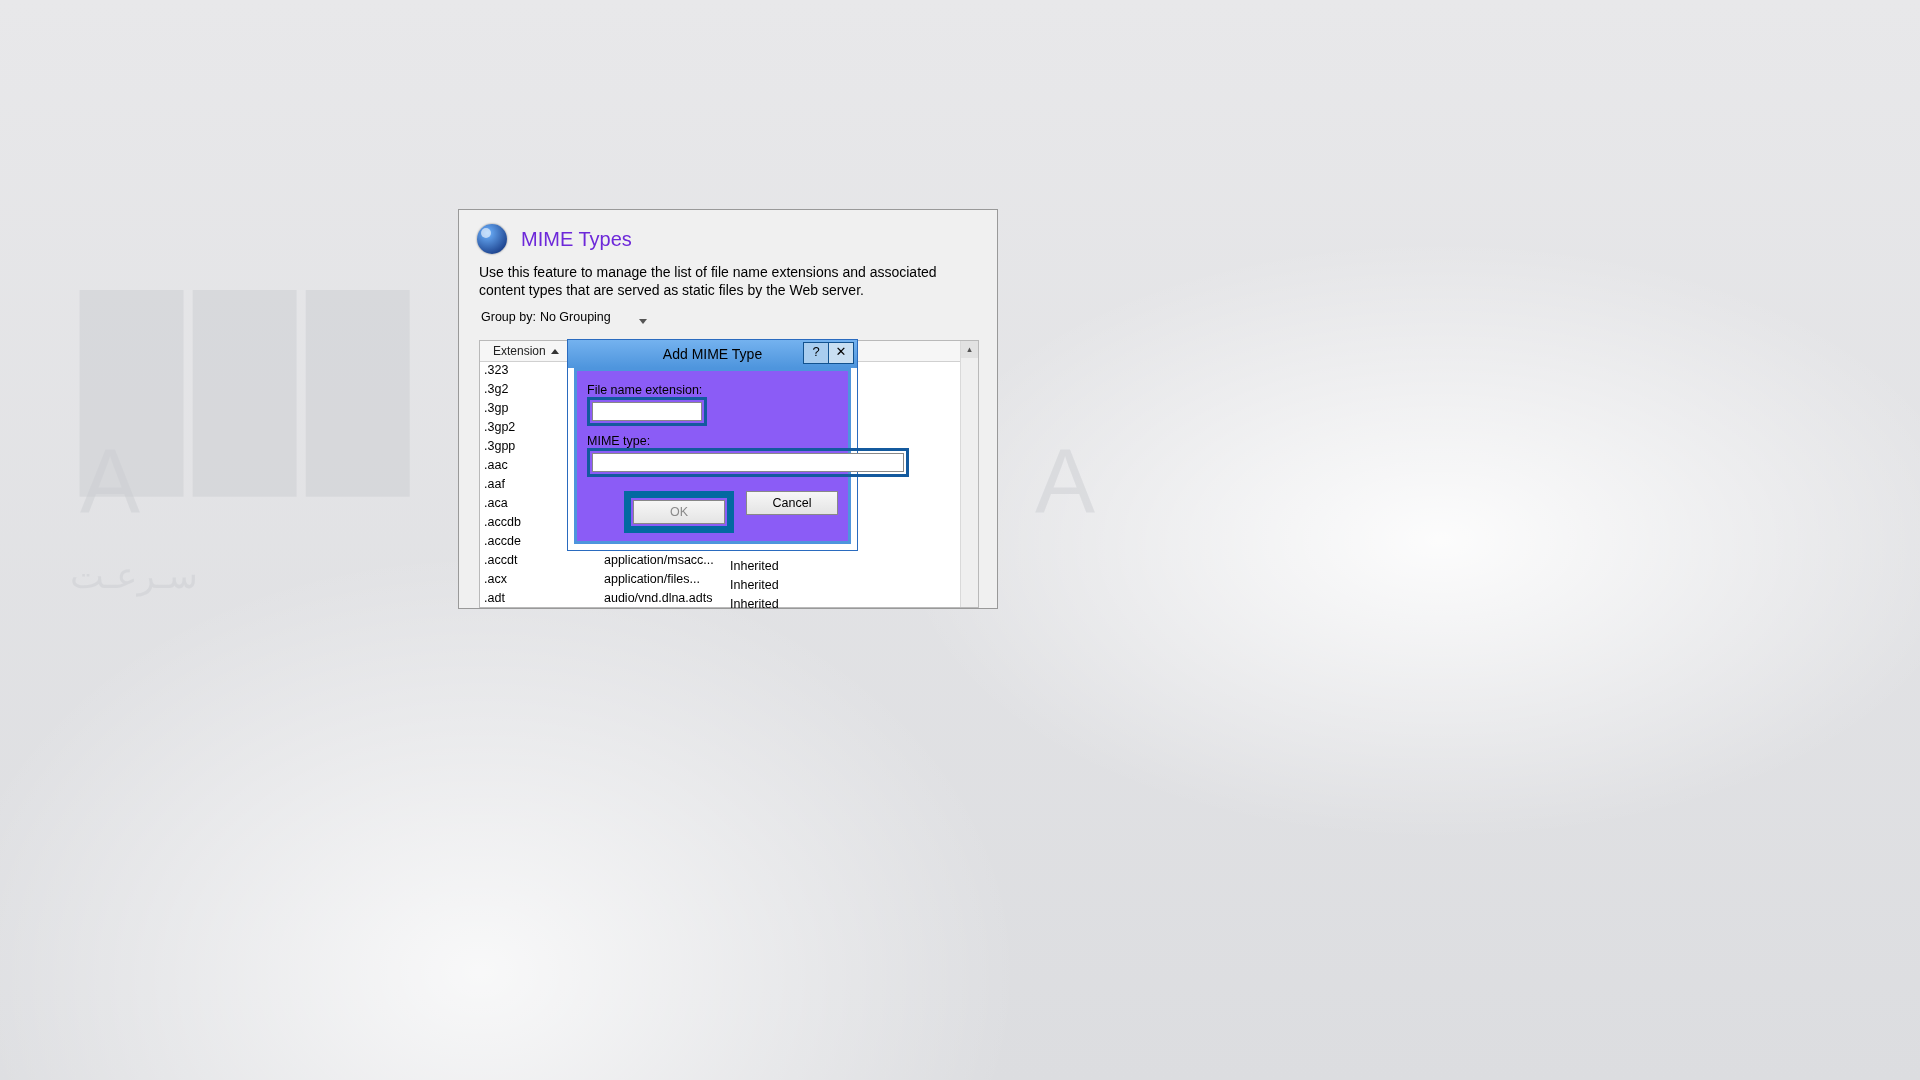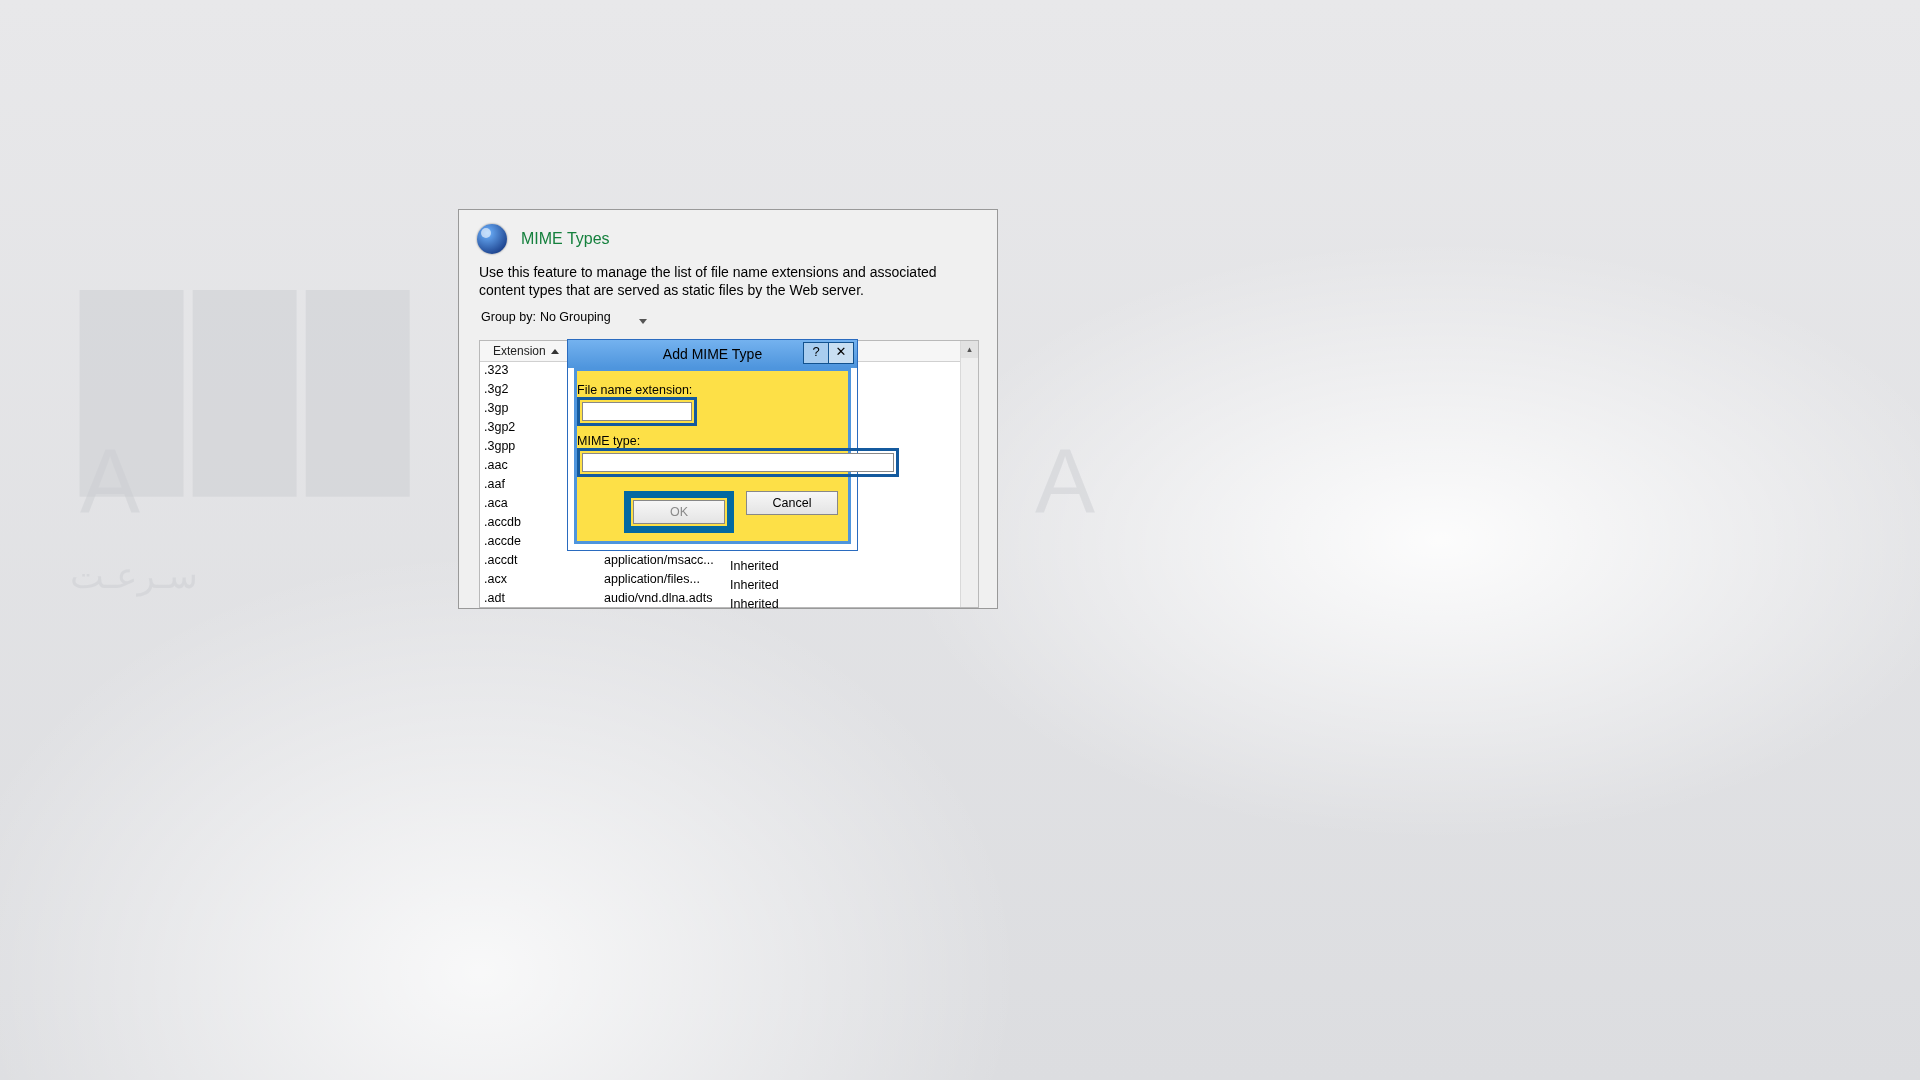--- a/index.html
+++ b/index.html
@@ -16,21 +16,21 @@
 
   .iis-pane{
     position:absolute;left:458px;top:209px;width:540px;height:400px;
     background:#f0f0f0;border:1px solid #999;box-sizing:border-box;overflow:hidden;
   }
   .pane-header{display:flex;align-items:center;padding:14px 18px 6px 18px;}
   .globe-icon{width:30px;height:30px;border-radius:50%;
     background:radial-gradient(circle at 35% 30%,#6fb4ff 0%,#1a3f8a 80%);
     box-shadow:0 0 2px rgba(0,0,0,.5);margin-right:14px;position:relative;flex:none;}
   .globe-icon:after{content:"";position:absolute;left:4px;top:4px;width:10px;height:10px;border-radius:50%;background:rgba(255,255,255,.6);}
-  .pane-title{font-size:16px;color:#15803d;}
+  .pane-title{font-size:20px;color:#6d28d9;}
   .pane-desc{padding:4px 20px 10px 20px;color:#000000;font-size:14px;line-height:1.25;}
   .groupby{padding:0 0 4px 22px;font-size:12.5px;display:flex;align-items:center;}
   .groupby-select{display:flex;align-items:flex-end;gap:28px;padding:1px 4px;cursor:default;}
   .caret{width:0;height:0;border-left:4px solid transparent;border-right:4px solid transparent;border-top:5px solid #555;}
 
   .grid-wrap{position:absolute;left:20px;right:18px;top:130px;bottom:0;border:1px solid #b9b9b9;background:#fff;}
   .grid-header{position:relative;height:20px;border-bottom:1px solid #d0d0d0;background:#f6f6f6;}
   .gh-cell{position:absolute;top:0;height:20px;line-height:20px;padding-left:4px;font-size:12px;color:#222;}
   .gh-ext{left:0;width:120px;margin-left:9px;}
   .gh-sort{display:inline-block;margin-left:2px;width:0;height:0;border-left:4px solid transparent;border-right:4px solid transparent;border-bottom:5px solid #333;position:relative;top:-1px;}
@@ -46,21 +46,21 @@
   .dlg{
     position:absolute;left:108px;top:129px;width:291px;height:212px;
     background:#fff;border:1px solid #2a6bbf;box-sizing:border-box;
   }
   .dlg-title{height:28px;background:linear-gradient(#74b2ef,#4e95dd);position:relative;}
   .dlg-title-text{position:absolute;left:0;right:0;top:0;line-height:28px;text-align:center;font-size:14px;color:#000;}
   .dlg-btns{position:absolute;right:3px;top:2px;display:flex;}
   .dlg-tbtn{width:24px;height:20px;border:1px solid #12528f;background:#a9cdef;text-align:center;line-height:18px;font-size:13px;font-family:Arial;margin-left:-1px;}
   .dlg-tbtn.close{background:#c9dff2;}
 
-  .dlg-body{position:absolute;left:6px;top:28px;right:6px;bottom:6px;background:#fde047;border:3px solid #4e95dd;padding:8px 0;}
+  .dlg-body{position:absolute;left:6px;top:28px;right:6px;bottom:6px;background:#8b5cf6;border:3px solid #4e95dd;padding:8px 10px;}
   .fld-label{font-size:12.5px;margin-top:4px;}
   .hl{border:3px solid #145a9e;display:inline-block;padding:2px;}
   .txt{border:1px solid #888;background:#fff;height:19px;padding:0 4px;font-size:13px;font-family:inherit;box-sizing:border-box;}
   .txt.short{width:110px;}
   .txt.long{width:312px;}
   .dlg-actions{position:absolute;left:0;right:0;bottom:8px;display:flex;justify-content:flex-end;gap:12px;padding-right:10px;}
   .btn{width:92px;height:24px;border:1px solid #888;background:linear-gradient(#f7f7f7,#e4e4e4);font-size:12.5px;font-family:inherit;}
   .btn[disabled]{color:#8a8a8a;}
   .hl-ok{border:7px solid #0369a1;padding:2px;}
 </style>

